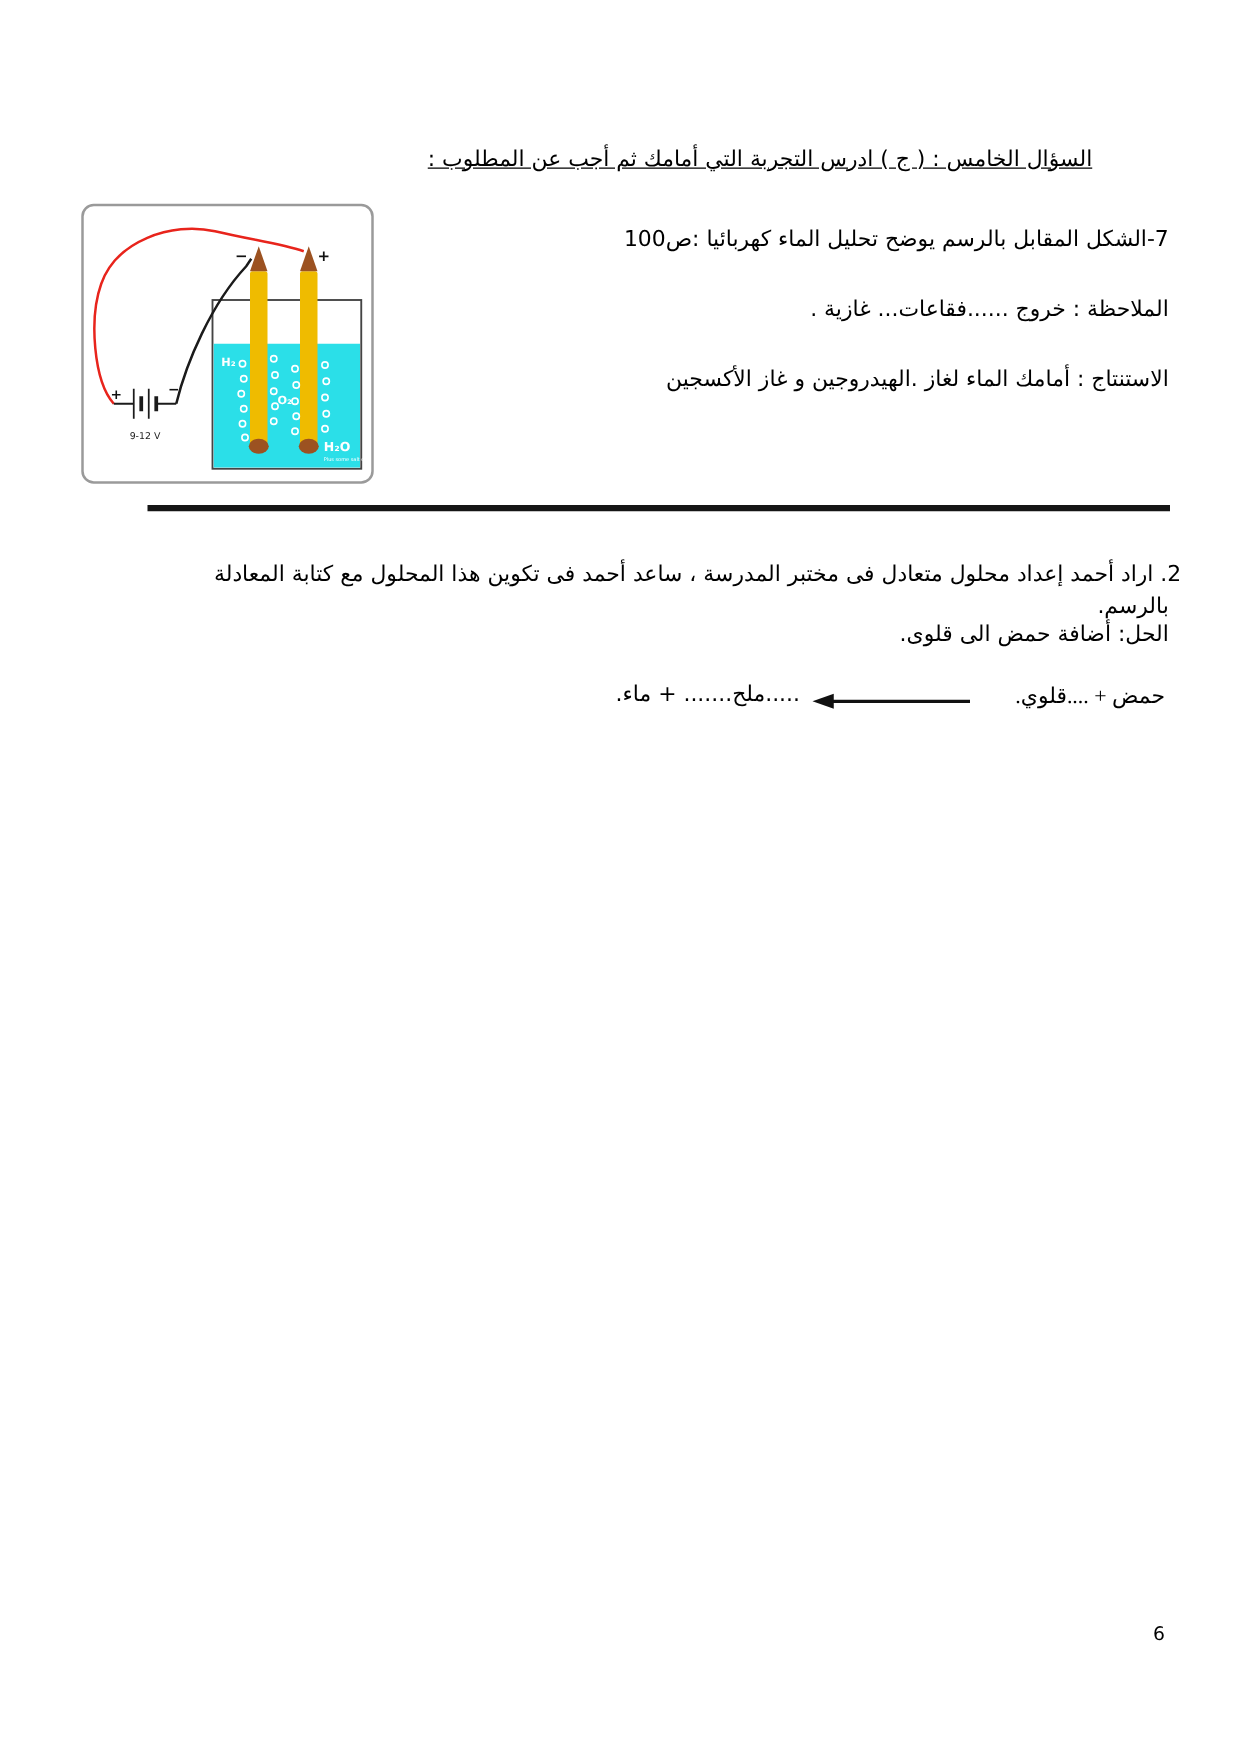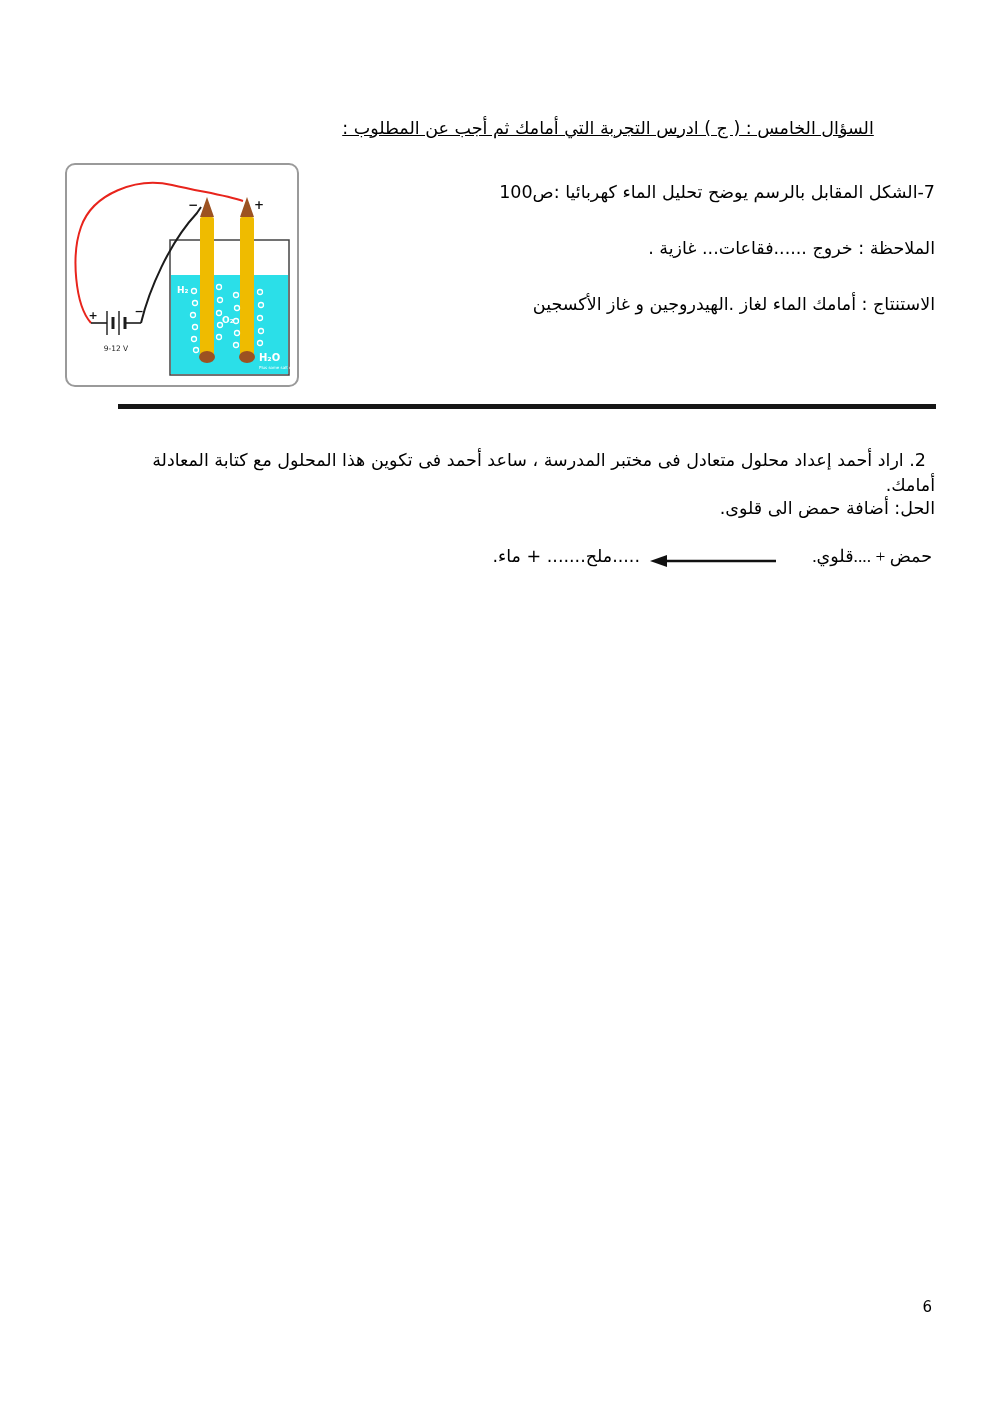--- a/index.html
+++ b/index.html
@@ -32,21 +32,21 @@
     width: 230px; height: 220px;
     border: 2px solid #9a9a9a;
     border-radius: 10px;
     background: #fff;
   }
   .divider {
     top: 404px; left: 118px;
     width: 818px; height: 5px;
     background: #151515;
   }
-  .q2-l1 { top: 432px; right: 66px; }
+  .q2-l1 { top: 432px; right: 47px; }
   .q2-l2 { top: 457px; right: 57px; }
   .q2-sol { top: 480px; right: 57px; text-align: center; }
   .eq-reactants { top: 546px; right: 60px; font-family: Liberation Serif, serif; }
   .eq-products  { top: 546px; right: 352px; }
   .eq-arrow { top: 553px; left: 648px; }
   .page-number { top: 1298px; right: 60px; font-size: 15px; }
   svg text { font-family: "DejaVu Sans", sans-serif; }
 </style>
 </head>
 <body>
@@ -120,21 +120,21 @@
     </svg>
   </div>
 
   <p class="abs rtl-line q1-l1">7-الشكل المقابل بالرسم يوضح  تحليل الماء كهربائيا :ص100</p>
   <p class="abs rtl-line q1-l2">الملاحظة : خروج ......فقاعات... غازية .</p>
   <p class="abs rtl-line q1-l3">الاستنتاج : أمامك الماء لغاز .الهيدروجين و غاز الأكسجين</p>
 
   <div class="abs divider"></div>
 
   <p class="abs rtl-line q2-l1">2. اراد أحمد إعداد  محلول متعادل فى مختبر المدرسة ، ساعد أحمد فى تكوين هذا المحلول مع كتابة المعادلة</p>
-  <p class="abs rtl-line q2-l2">أمامك.</p>
+  <p class="abs rtl-line q2-l2">بالرسم.</p>
   <p class="abs rtl-line q2-sol">الحل: أضافة حمض الى قلوى.</p>
 
   <span class="abs rtl-line eq-reactants">حمض + ....قلوي.</span>
   <svg class="abs eq-arrow" width="130" height="16" viewBox="0 0 130 16">
     <path d="M128,8 L16,8" stroke="#111" stroke-width="2.6" fill="none"></path>
     <polygon points="2,8 19,2 19,14" fill="#111"></polygon>
   </svg>
   <span class="abs rtl-line eq-products">.....ملح....... + ماء.</span>
 
   <div class="abs page-number">6</div>

